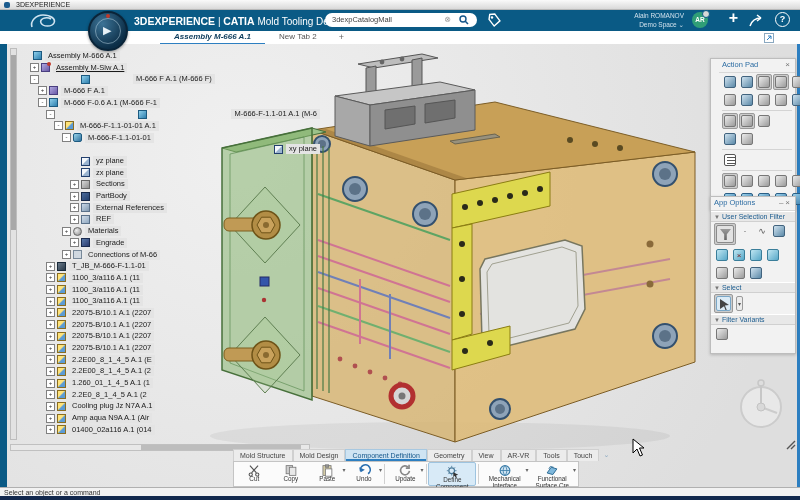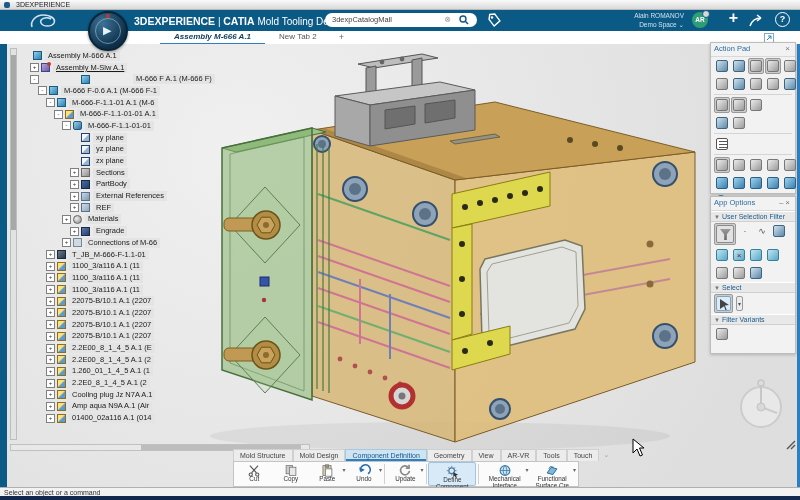--- a/index.html
+++ b/index.html
@@ -60,21 +60,21 @@
   .ti-sections{background:linear-gradient(135deg,#d8d8d8,#909090);border:1px solid #666;}
   .ti-body{background:linear-gradient(135deg,#4a6a9a,#23406e);border:1px solid #16294a;}
   .ti-extref{background:linear-gradient(135deg,#c8d8e8,#8098b0);border:1px solid #5a7088;}
   .ti-geoset{background:linear-gradient(135deg,#d0dce8,#90a8c0);border:1px solid #5a7088;}
   .ti-body2{background:linear-gradient(135deg,#5a7aaa,#2a3a6e);border:1px solid #1a2a4e;}
   .ti-materials{background:radial-gradient(circle at 35% 35%,#eee,#888);border:1px solid #666;border-radius:50%;}
   .ti-connections{background:#d0d8e0;border:1px solid #778899;}
   .ti-drawing{background:linear-gradient(135deg,#6a7a8a,#2a3a4a);border:1px solid #1a2a3a;}
   
   .panel{position:absolute;left:710px;width:86px;background:#f2f2f2;border:1px solid #bdbdbd;box-shadow:0 1px 3px rgba(0,0,0,.2);box-sizing:border-box;}
-  #actionpad{top:42px;height:152px;}
+  #actionpad{top:58px;height:152px;padding-left:8px;}
   #appoptions{top:196px;height:158px;}
   .ptitle{height:12px;font-size:7.5px;color:#2d6da3;padding:1px 3px 0;border-bottom:1px solid #d8d8d8;position:relative;}
   .ptitle .pbtns{position:absolute;right:3px;top:1px;color:#777;font-size:8px;letter-spacing:2px;}
   .pad-row{display:flex;justify-content:flex-start;padding:1px 3px;}
   .cell{padding:1px;border-radius:2px;border:1px solid transparent;display:inline-flex;margin-right:1px;}
   .cell.active{background:#cccccc;border:1px solid #999;}
   .chip{width:12px;height:12px;border-radius:2px;display:inline-block;box-sizing:border-box;}
   .chip-gray{background:linear-gradient(135deg,#ececec,#9a9a9a);border:1px solid #777;}
   .chip-steel{background:linear-gradient(135deg,#cfe2ef,#5b89a8);border:1px solid #41637e;}
   .chip-blue{background:linear-gradient(135deg,#9fd4ee,#3a7fae);border:1px solid #2a5f86;}
@@ -307,40 +307,45 @@
       <span class="expander">+</span>
       <span class="ticon ti-rep-flag"></span>
       <span class="tlabel u">Assembly M-Slw A.1</span>
     </div>
     <div class="tree-row" style="padding-left: 10px; gap: 40px;">
       <span class="expander">-</span>
       <span class="ticon ti-product"></span>
       <span class="tlabel">M-666 F A.1 (M-666 F)</span>
     </div>
     <div class="tree-row" style="padding-left: 18px;">
+      <span class="expander">+</span>
+      <span class="ticon ti-rep"></span>
+      <span class="tlabel">M-666 F A.1</span>
+    </div>
+    <div class="tree-row" style="padding-left: 18px;">
       <span class="expander">-</span>
       <span class="ticon ti-product"></span>
       <span class="tlabel">M-666 F-0.6 A.1 (M-666 F-1</span>
     </div>
-    <div class="tree-row" style="padding-left: 26px;">
+    <div class="tree-row" style="padding-left: 26px; justify-content: space-between;">
       <span class="expander">-</span>
       <span class="ticon ti-product"></span>
       <span class="tlabel">M-666-F-1.1-01 A.1 (M-6</span>
     </div>
     <div class="tree-row" style="padding-left: 34px;">
       <span class="expander">-</span>
       <span class="ticon ti-part"></span>
       <span class="tlabel">M-666-F-1.1-01-01 A.1</span>
     </div>
     <div class="tree-row" style="padding-left: 42px;">
       <span class="expander">-</span>
       <span class="ticon ti-rep3d"></span>
       <span class="tlabel">M-666-F-1.1-01-01</span>
     </div>
-    <div class="tree-row" style="padding-left: 50px;">
+    <div class="tree-row" style="padding-left: 50px; justify-content: flex-end;">
       <span class="expander hidden"></span>
       <span class="ticon ti-plane"></span>
       <span class="tlabel">xy plane</span>
     </div>
     <div class="tree-row" style="padding-left: 50px;">
       <span class="expander hidden"></span>
       <span class="ticon ti-plane"></span>
       <span class="tlabel">yz plane</span>
     </div>
     <div class="tree-row" style="padding-left: 50px;">

